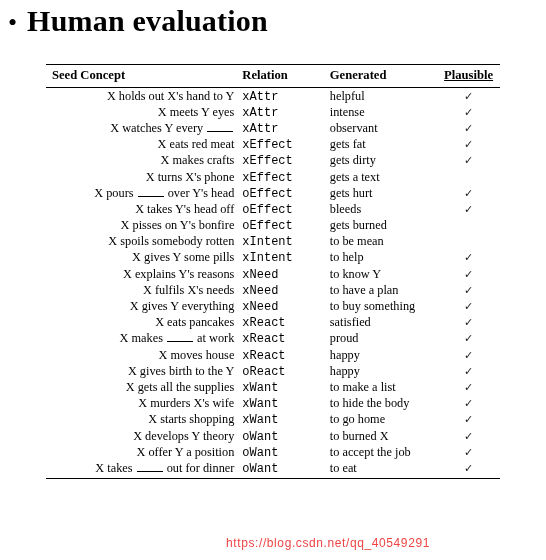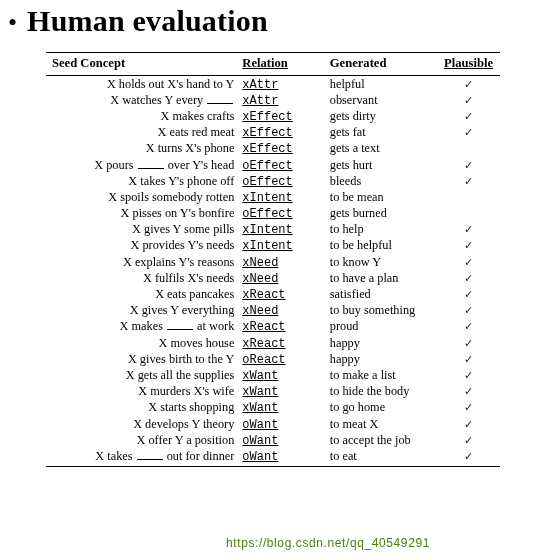--- a/index.html
+++ b/index.html
@@ -30,21 +30,21 @@
     font-family: "Liberation Serif", serif;
     font-weight: bold;
     font-size: 30px;
     letter-spacing: 0.2px;
     color: #000;
     text-align: right;
   }
   .table-wrap {
     position: absolute;
     left: 46px;
-    top: 52px;
+    top: 64px;
     width: 454px;
   }
   table.eval {
     border-collapse: collapse;
     width: 454px;
     font-family: "Liberation Serif", serif;
     font-size: 12.3px;
   }
   table.eval thead th {
     font-weight: bold;
@@ -54,21 +54,21 @@
     border-top: 1.6px solid #000;
     border-bottom: 0.9px solid #000;
     white-space: nowrap;
   }
   table.eval tbody td {
     padding: 0.6px 2px 0.6px 6px;
     vertical-align: baseline;
     white-space: nowrap;
   }
   .col-seed { width: 205px; text-align: right; }
-  .col-rel  { width: 95px; text-decoration: underline; }
+  .col-rel  { width: 95px; }
   .col-gen  { width: 110px; }
   .col-pla  { width: 64px; text-align: center !important; }
   td.col-pla { text-align: center; }
   th.col-pla { text-align: center !important; padding-left: 0; text-decoration: underline; }
   .mono {
     font-family: "Liberation Mono", monospace;
     font-size: 12px;
   }
   .check {
     font-family: "DejaVu Sans", sans-serif;
@@ -91,21 +91,21 @@
   .watermark {
     position: absolute;
     left: 226px;
     top: 536px;
     font-family: "Liberation Sans", sans-serif;
     font-size: 12px;
     color: #b9bcc2;
     letter-spacing: 0.6px;
     white-space: nowrap;
   }
-  .watermark .wm-blue { color: #4d7c0f; }
+  .watermark .wm-blue { color: #ef4444; }
 </style>
 </head>
 <body>
 
 <div class="slide-title-row">
   <span class="bullet">•</span>
   <span class="slide-title">Human evaluation</span>
 </div>
 
 <div class="table-wrap">
@@ -119,104 +119,104 @@
       </tr>
     </thead>
     <tbody id="table-body">
         <tr>
           <td class="col-seed"><span>X holds out X's hand to Y</span></td>
           <td class="col-rel mono">xAttr</td>
           <td class="col-gen">helpful</td>
           <td class="col-pla"><span class="check">✓</span></td>
         </tr>
         <tr>
+          <td class="col-seed"><span>X meets Y eyes</span></td>
+          <td class="col-rel mono">xAttr</td>
+          <td class="col-gen">intense</td>
+          <td class="col-pla"><span class="check">✓</span></td>
+        </tr>
+        <tr>
           <td class="col-seed"><span>X watches Y every </span><span class="blank"></span></td>
           <td class="col-rel mono">xAttr</td>
           <td class="col-gen">observant</td>
           <td class="col-pla"><span class="check">✓</span></td>
         </tr>
         <tr>
+          <td class="col-seed"><span>X eats red meat</span></td>
+          <td class="col-rel mono">xEffect</td>
+          <td class="col-gen">gets fat</td>
+          <td class="col-pla"><span class="check">✓</span></td>
+        </tr>
+        <tr>
           <td class="col-seed"><span>X makes crafts</span></td>
           <td class="col-rel mono">xEffect</td>
           <td class="col-gen">gets dirty</td>
-          <td class="col-pla"><span class="check">✓</span></td>
-        </tr>
-        <tr>
-          <td class="col-seed"><span>X eats red meat</span></td>
-          <td class="col-rel mono">xEffect</td>
-          <td class="col-gen">gets fat</td>
           <td class="col-pla"><span class="check">✓</span></td>
         </tr>
         <tr>
           <td class="col-seed"><span>X turns X's phone</span></td>
           <td class="col-rel mono">xEffect</td>
           <td class="col-gen">gets a text</td>
           <td class="col-pla"></td>
         </tr>
         <tr>
           <td class="col-seed"><span>X pours </span><span class="blank"></span><span> over Y's head</span></td>
           <td class="col-rel mono">oEffect</td>
           <td class="col-gen">gets hurt</td>
           <td class="col-pla"><span class="check">✓</span></td>
         </tr>
         <tr>
-          <td class="col-seed"><span>X takes Y's phone off</span></td>
+          <td class="col-seed"><span>X takes Y's head off</span></td>
           <td class="col-rel mono">oEffect</td>
           <td class="col-gen">bleeds</td>
           <td class="col-pla"><span class="check">✓</span></td>
+        </tr>
+        <tr>
+          <td class="col-seed"><span>X pisses on Y's bonfire</span></td>
+          <td class="col-rel mono">oEffect</td>
+          <td class="col-gen">gets burned</td>
+          <td class="col-pla"></td>
         </tr>
         <tr>
           <td class="col-seed"><span>X spoils somebody rotten</span></td>
           <td class="col-rel mono">xIntent</td>
           <td class="col-gen">to be mean</td>
           <td class="col-pla"></td>
         </tr>
         <tr>
-          <td class="col-seed"><span>X pisses on Y's bonfire</span></td>
-          <td class="col-rel mono">oEffect</td>
-          <td class="col-gen">gets burned</td>
-          <td class="col-pla"></td>
-        </tr>
-        <tr>
           <td class="col-seed"><span>X gives Y some pills</span></td>
           <td class="col-rel mono">xIntent</td>
           <td class="col-gen">to help</td>
           <td class="col-pla"><span class="check">✓</span></td>
         </tr>
         <tr>
-          <td class="col-seed"><span>X provides Y's needs</span></td>
-          <td class="col-rel mono">xIntent</td>
-          <td class="col-gen">to be helpful</td>
-          <td class="col-pla"><span class="check">✓</span></td>
-        </tr>
-        <tr>
           <td class="col-seed"><span>X explains Y's reasons</span></td>
           <td class="col-rel mono">xNeed</td>
           <td class="col-gen">to know Y</td>
           <td class="col-pla"><span class="check">✓</span></td>
         </tr>
         <tr>
           <td class="col-seed"><span>X fulfils X's needs</span></td>
           <td class="col-rel mono">xNeed</td>
           <td class="col-gen">to have a plan</td>
           <td class="col-pla"><span class="check">✓</span></td>
         </tr>
         <tr>
+          <td class="col-seed"><span>X gives Y everything</span></td>
+          <td class="col-rel mono">xNeed</td>
+          <td class="col-gen">to buy something</td>
+          <td class="col-pla"><span class="check">✓</span></td>
+        </tr>
+        <tr>
           <td class="col-seed"><span>X eats pancakes</span></td>
           <td class="col-rel mono">xReact</td>
           <td class="col-gen">satisfied</td>
           <td class="col-pla"><span class="check">✓</span></td>
         </tr>
         <tr>
-          <td class="col-seed"><span>X gives Y everything</span></td>
-          <td class="col-rel mono">xNeed</td>
-          <td class="col-gen">to buy something</td>
-          <td class="col-pla"><span class="check">✓</span></td>
-        </tr>
-        <tr>
           <td class="col-seed"><span>X makes </span><span class="blank"></span><span> at work</span></td>
           <td class="col-rel mono">xReact</td>
           <td class="col-gen">proud</td>
           <td class="col-pla"><span class="check">✓</span></td>
         </tr>
         <tr>
           <td class="col-seed"><span>X moves house</span></td>
           <td class="col-rel mono">xReact</td>
           <td class="col-gen">happy</td>
           <td class="col-pla"><span class="check">✓</span></td>
@@ -241,21 +241,21 @@
         </tr>
         <tr>
           <td class="col-seed"><span>X starts shopping</span></td>
           <td class="col-rel mono">xWant</td>
           <td class="col-gen">to go home</td>
           <td class="col-pla"><span class="check">✓</span></td>
         </tr>
         <tr>
           <td class="col-seed"><span>X develops Y theory</span></td>
           <td class="col-rel mono">oWant</td>
-          <td class="col-gen">to meat X</td>
+          <td class="col-gen">to burned X</td>
           <td class="col-pla"><span class="check">✓</span></td>
         </tr>
         <tr>
           <td class="col-seed"><span>X offer Y a position</span></td>
           <td class="col-rel mono">oWant</td>
           <td class="col-gen">to accept the job</td>
           <td class="col-pla"><span class="check">✓</span></td>
         </tr>
         <tr>
           <td class="col-seed"><span>X takes </span><span class="blank"></span><span> out for dinner</span></td>

